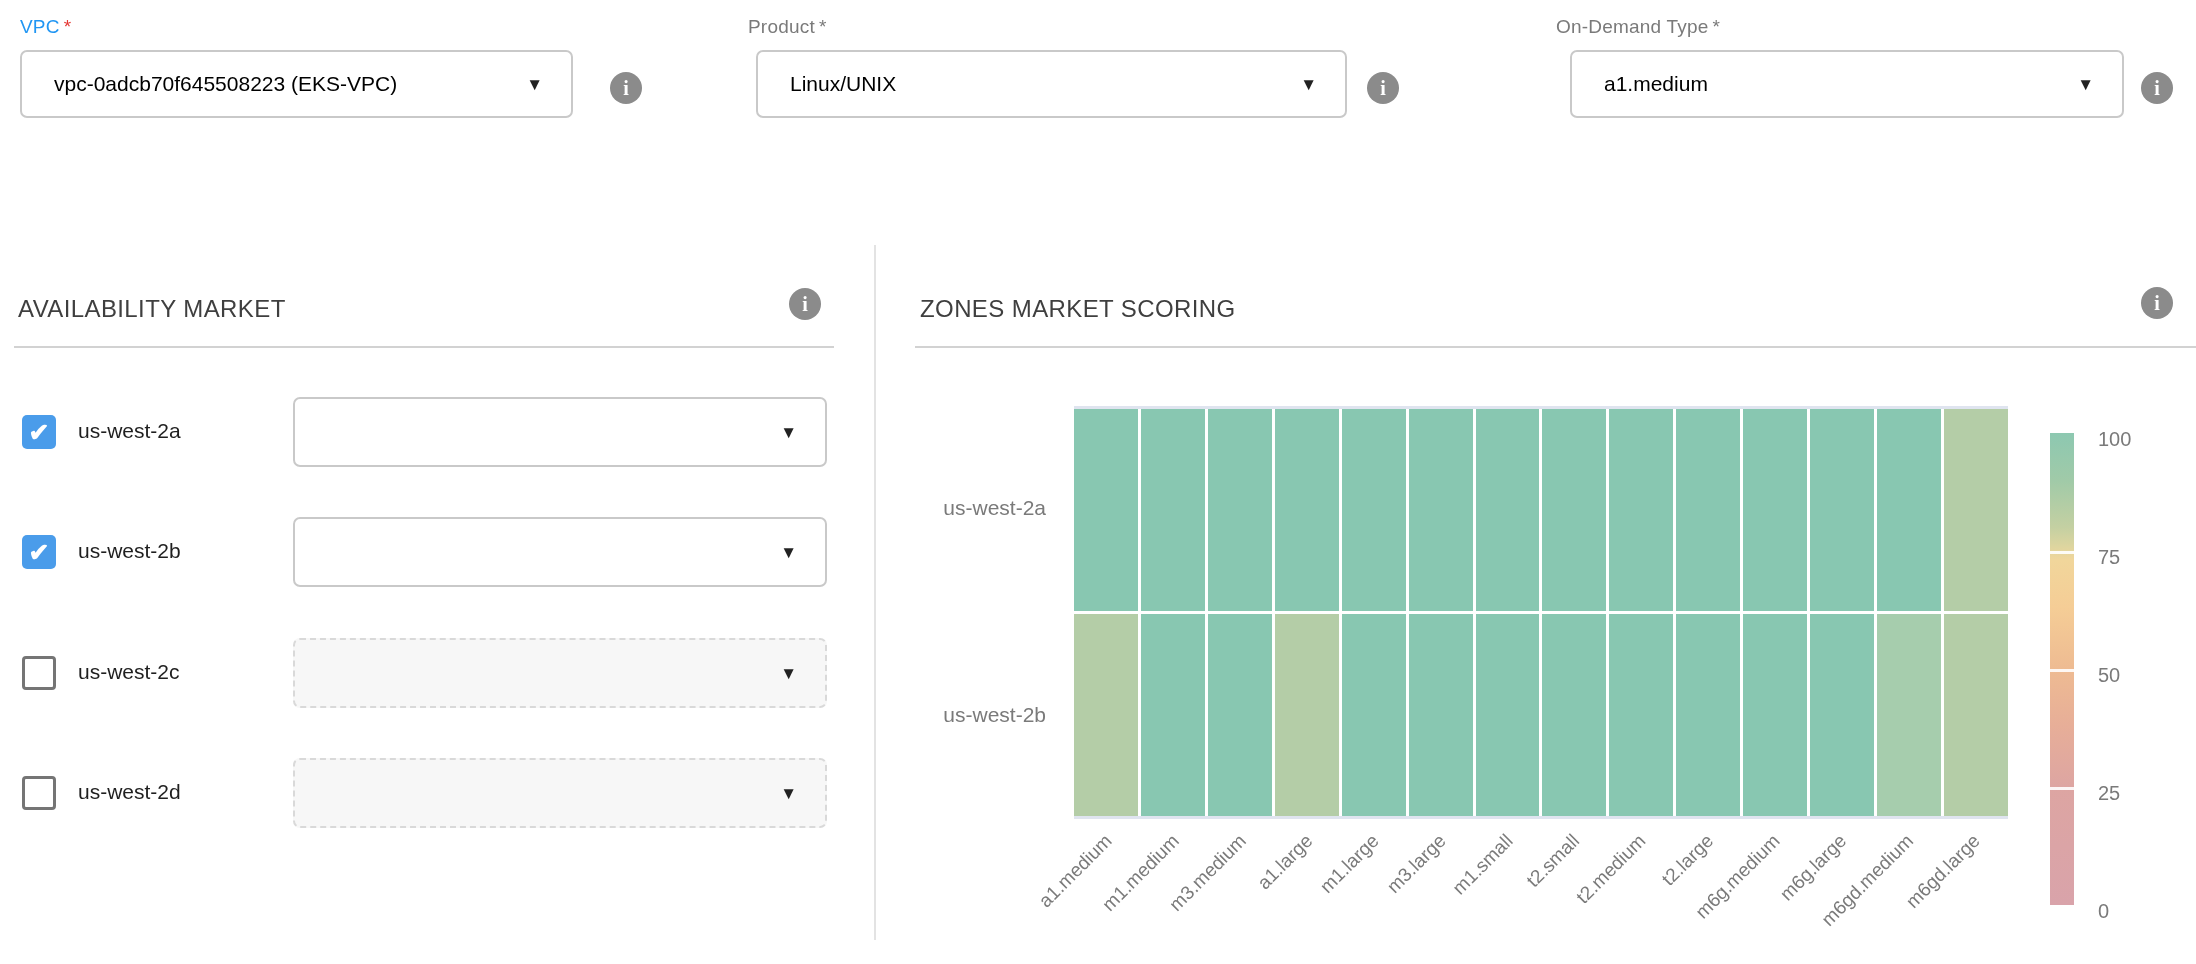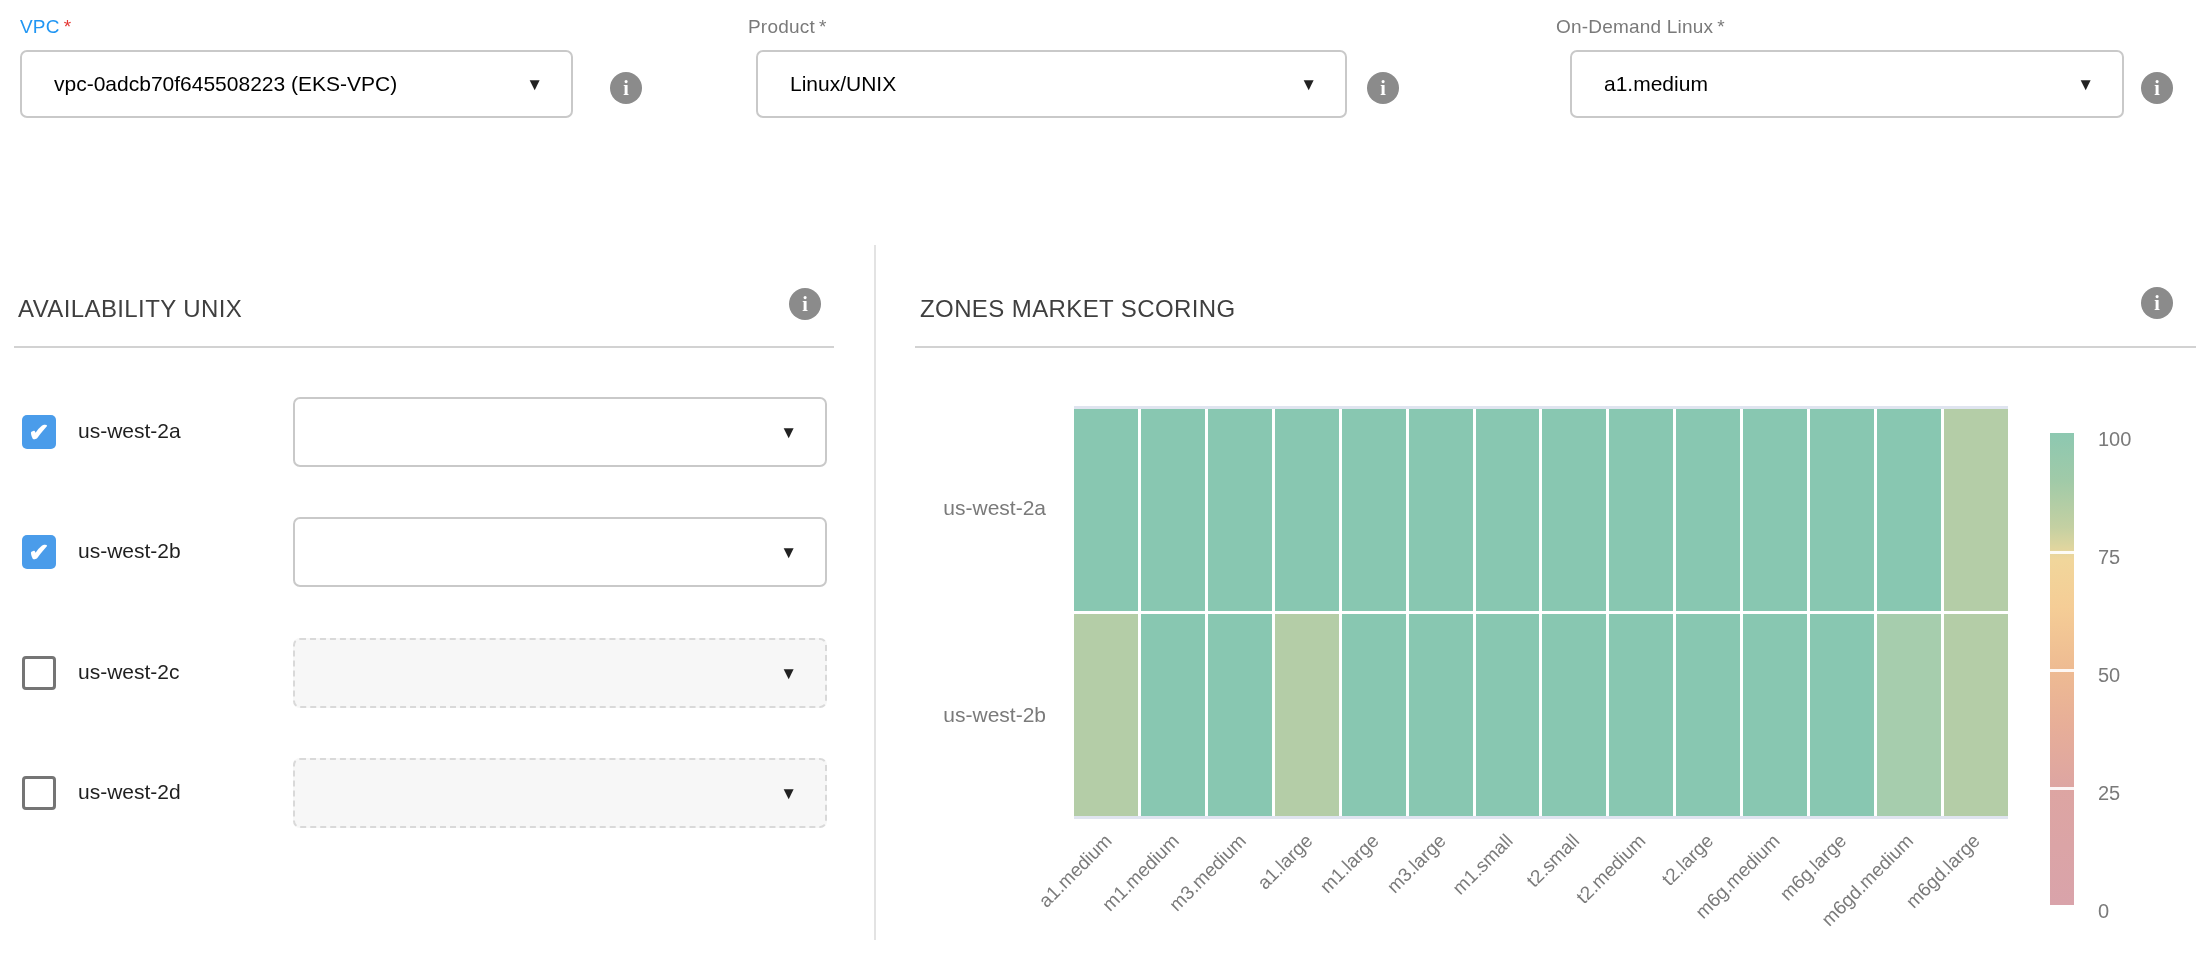--- a/index.html
+++ b/index.html
@@ -90,32 +90,32 @@
 
   <div class="field-label" style="left:748px;top:16px;"><span>Product</span><span class="req">*</span></div>
   <div class="select-box" style="left:756px;top:50px;width:591px;height:68px;">
     <span class="select-value">Linux/UNIX</span>
     <span class="caret">▼</span>
   </div>
   <div class="info-icon" style="left:1367px;top:72px;">
       <span class="info-glyph">i</span>
     </div>
 
-  <div class="field-label" style="left:1556px;top:16px;"><span>On-Demand Linux</span><span class="req">*</span></div>
+  <div class="field-label" style="left:1556px;top:16px;"><span>On-Demand Type</span><span class="req">*</span></div>
   <div class="select-box" style="left:1570px;top:50px;width:554px;height:68px;">
     <span class="select-value">a1.medium</span>
     <span class="caret">▼</span>
   </div>
   <div class="info-icon" style="left:2141px;top:72px;">
       <span class="info-glyph">i</span>
     </div>
 
   <div class="v-divider" style="left:874px;top:245px;height:719px;"></div>
 
-  <div class="panel-header" style="left:18px;top:295px;">AVAILABILITY UNIX</div>
+  <div class="panel-header" style="left:18px;top:295px;">AVAILABILITY MARKET</div>
   <div class="info-icon" style="left:789px;top:288px;">
       <span class="info-glyph">i</span>
     </div>
   <div class="header-rule" style="left:14px;top:346px;width:820px;"></div>
 
   <div class="zone-row" style="top:397px;">
     <div class="checkbox">
         <span class="check">✔</span>
       </div>
     <div class="zone-name">us-west-2a</div>

